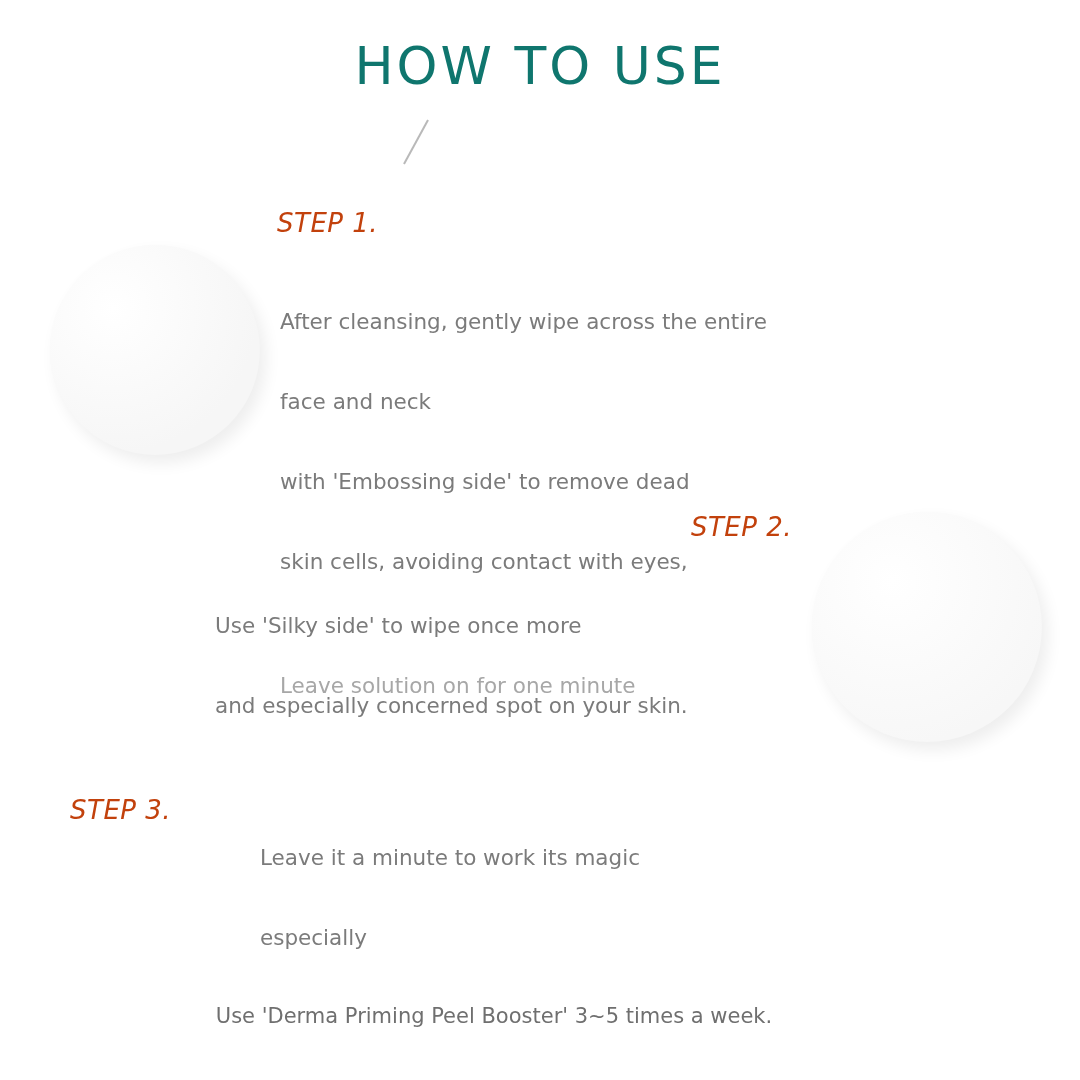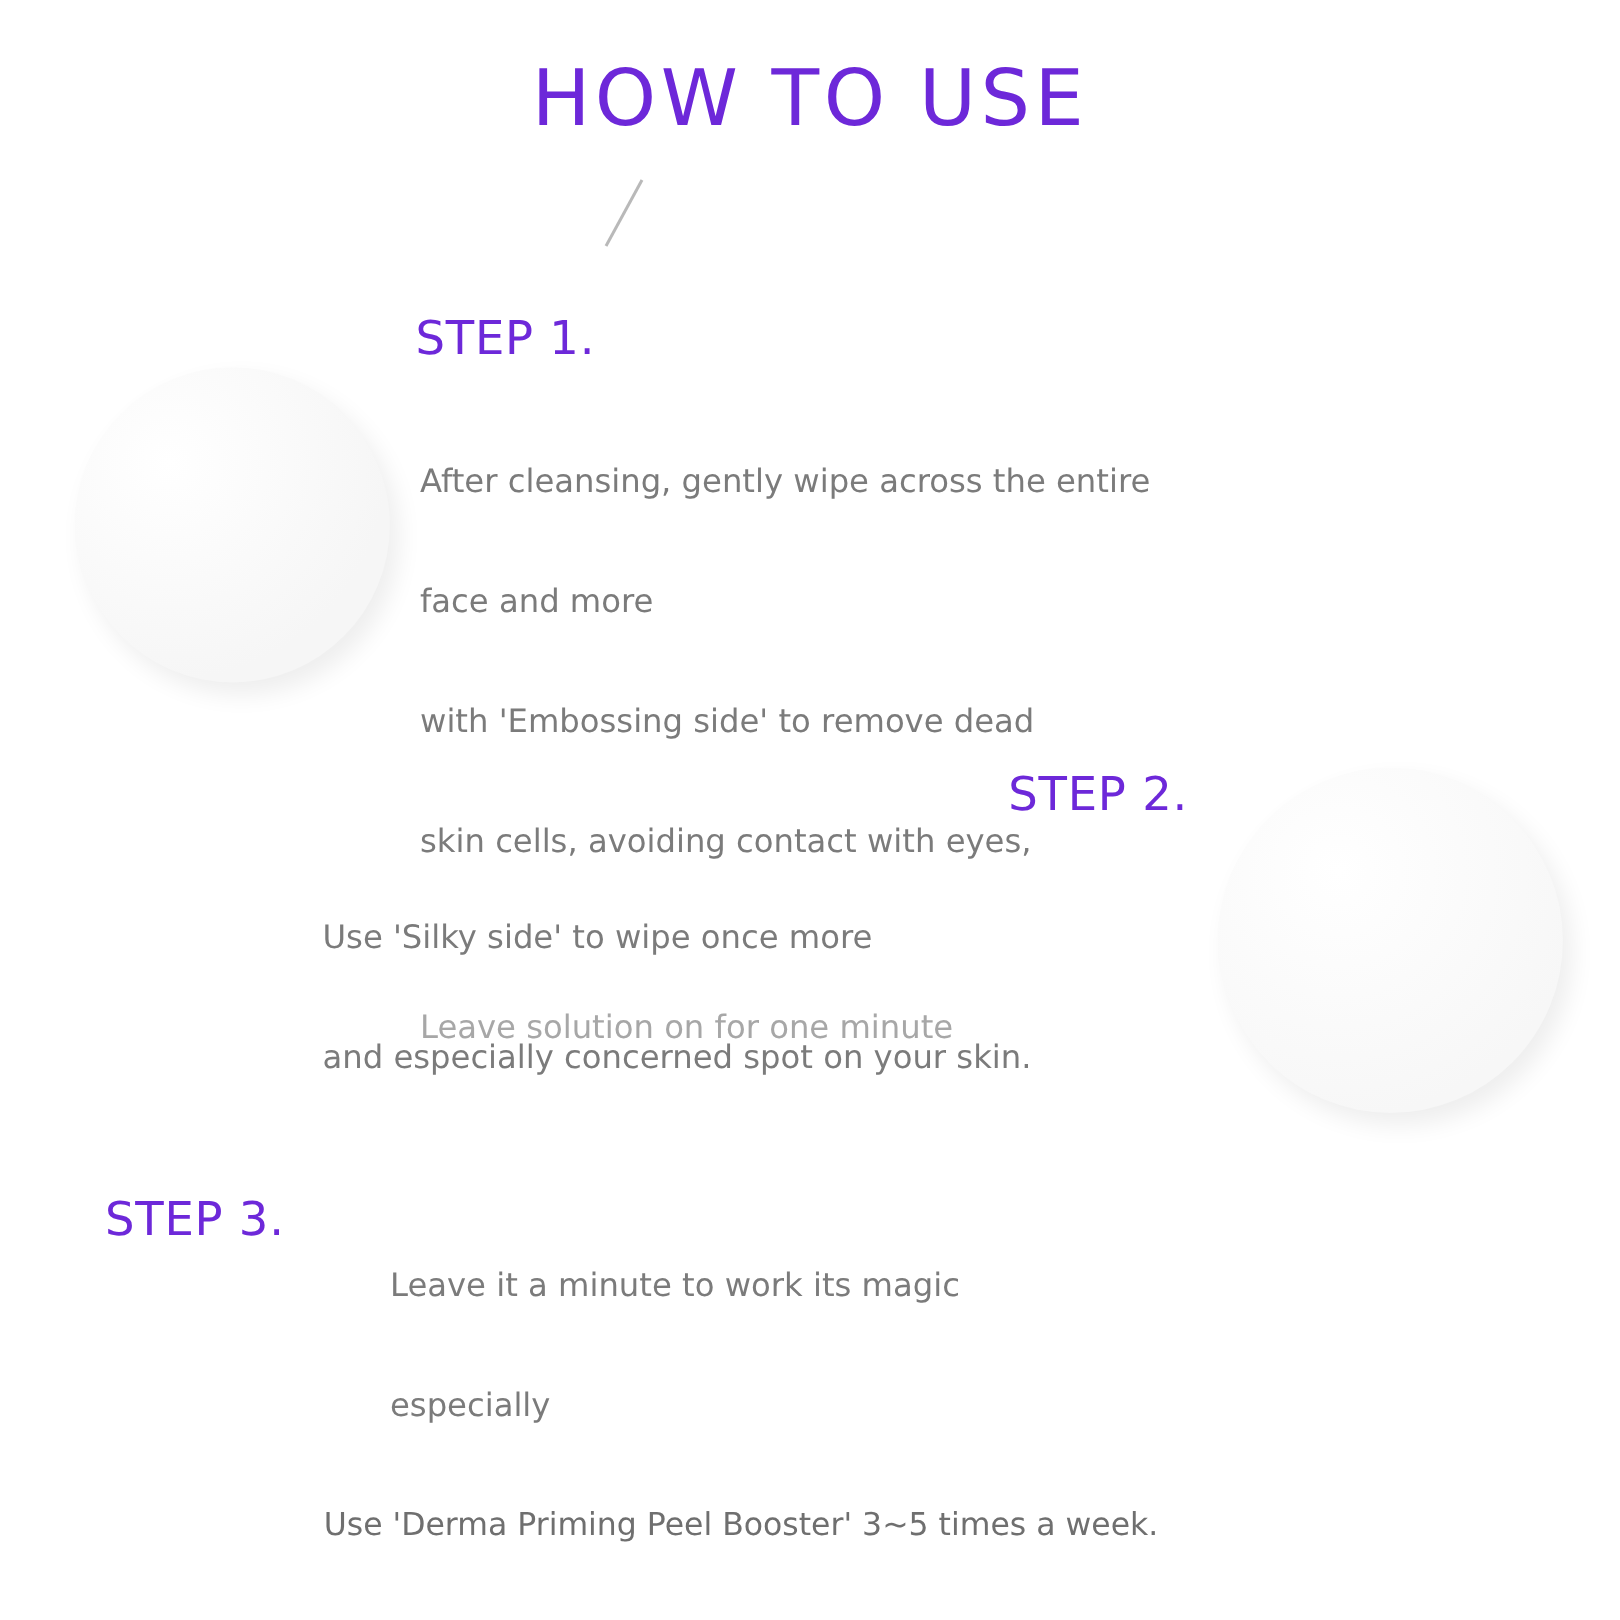--- a/index.html
+++ b/index.html
@@ -25,21 +25,21 @@
   
   .title {
     position: absolute;
     top: 36px;
     left: 0;
     width: 1080px;
     text-align: center;
     font-size: 52px;
     letter-spacing: 3px;
     font-weight: 400;
-    color: #6d28d9;
+    color: #0f766e;
     font-family: "DejaVu Sans", sans-serif;
   }
   .title-slash {
     position: absolute;
     top: 118px;
     left: 398px;
     width: 40px;
     height: 48px;
   }
   .title-slash svg line {
@@ -73,25 +73,26 @@
     background-color: #fcfcfc;
     background-image:
       radial-gradient(circle at 35% 30%, #ffffff 0%, #f7f7f7 75%),
       repeating-linear-gradient(0deg, rgba(0,0,0,0.028) 0 1px, transparent 1px 6px),
       repeating-linear-gradient(90deg, rgba(0,0,0,0.028) 0 1px, transparent 1px 6px);
   }
 
   
   .step-heading {
     position: absolute;
-    font-size: 31px;
-    color: #6d28d9;
+    font-size: 26px;
+    color: #c2410c;
     font-weight: 400;
     font-family: "DejaVu Sans", sans-serif;
     letter-spacing: 0.5px;
+    font-style: italic;
   }
   .step-body {
     position: absolute;
     font-size: 21.5px;
     line-height: 40px;
     color: #7b7b7b;
     font-family: "DejaVu Sans", sans-serif;
     white-space: pre-line;
   }
 
@@ -135,21 +136,21 @@
       <line x1="30" y1="2" x2="6" y2="46"></line>
     </svg>
   </div>
 
   <div class="pad pad-emboss"></div>
   <div class="pad pad-silky"></div>
 
   <div class="step-heading" id="step1-heading">STEP 1.</div>
   <div class="step-body" id="step1-body">
     <div>After cleansing, gently wipe across the entire</div>
-    <div>face and more</div>
+    <div>face and neck</div>
     <div>with 'Embossing side' to remove dead</div>
     <div>skin cells, avoiding contact with eyes,</div>
     <div id="step1-last">Leave solution on for one minute</div>
   </div>
 
   <div class="step-heading" id="step2-heading">STEP 2.</div>
   <div class="step-body" id="step2-body">
     <div>Use 'Silky side' to wipe once more</div>
     <div>and especially concerned spot on your skin.</div>
   </div>

